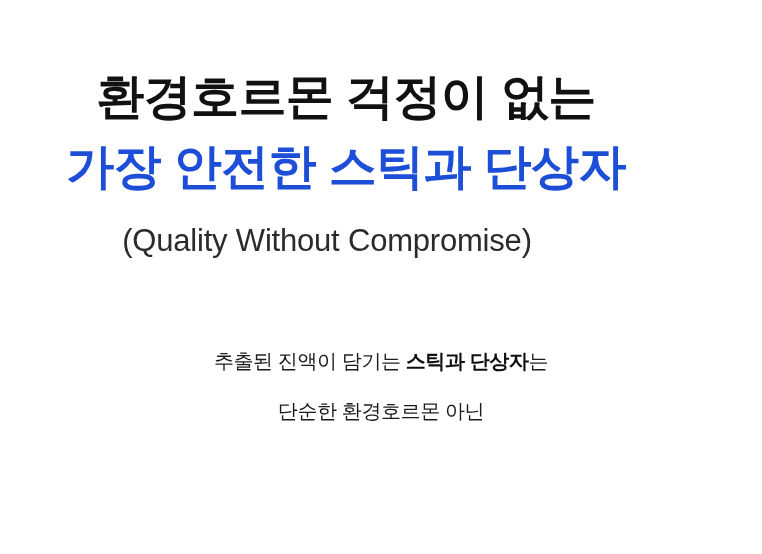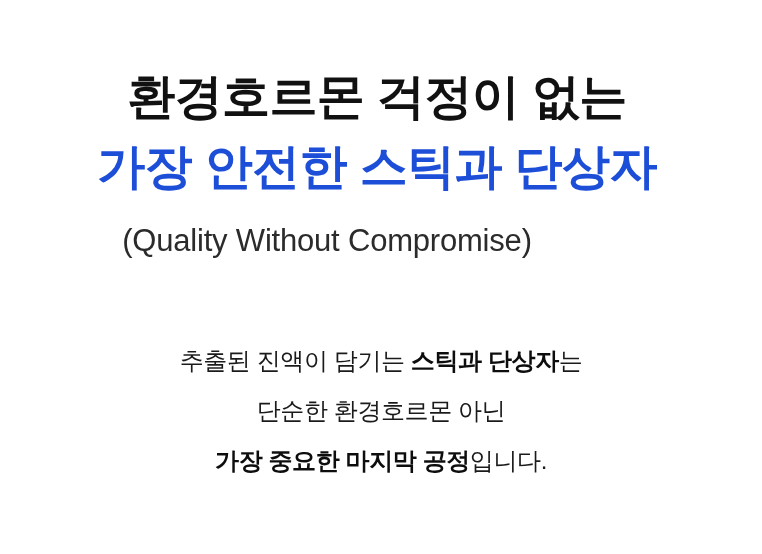--- a/index.html
+++ b/index.html
@@ -25,21 +25,20 @@
     display: block;
   }
 
   
   .heading-block {
     position: absolute;
     left: 0;
     top: 62px;
     width: 692px;
     text-align: center;
-    padding-left: 31px;
   }
 
   .headline {
     display: block;
     font-size: 48px;
     line-height: 70px;
     font-weight: 800;
     letter-spacing: -0.6px;
     white-space: nowrap;
   }
@@ -71,21 +70,21 @@
   .body-block {
     position: absolute;
     left: 0;
     top: 336px;
     width: 762px;
     text-align: center;
   }
 
   .body-line {
     display: block;
-    font-size: 24px;
+    font-size: 20px;
     line-height: 50px;
     font-weight: 400;
     letter-spacing: -0.4px;
     color: #1a1a1a;
     white-space: nowrap;
   }
 
   .body-line .em {
     font-weight: 700;
     color: #0d0d0d;
@@ -110,19 +109,16 @@
   <div class="body-block">
 
     <span class="body-line">
       <span class="plain">추출된 진액이 담기는 </span><span class="em">스틱과 단상자</span><span class="plain">는</span>
     </span>
 
     <span class="body-line">
       <span class="plain">단순한 환경호르몬 아닌</span>
     </span>
 
-    <span class="body-line">
-      <span class="em">가장 중요한 마지막 공정</span><span class="plain">입니다.</span>
-    </span>
 
   </div>
 
 </div>
 
 </body></html>

